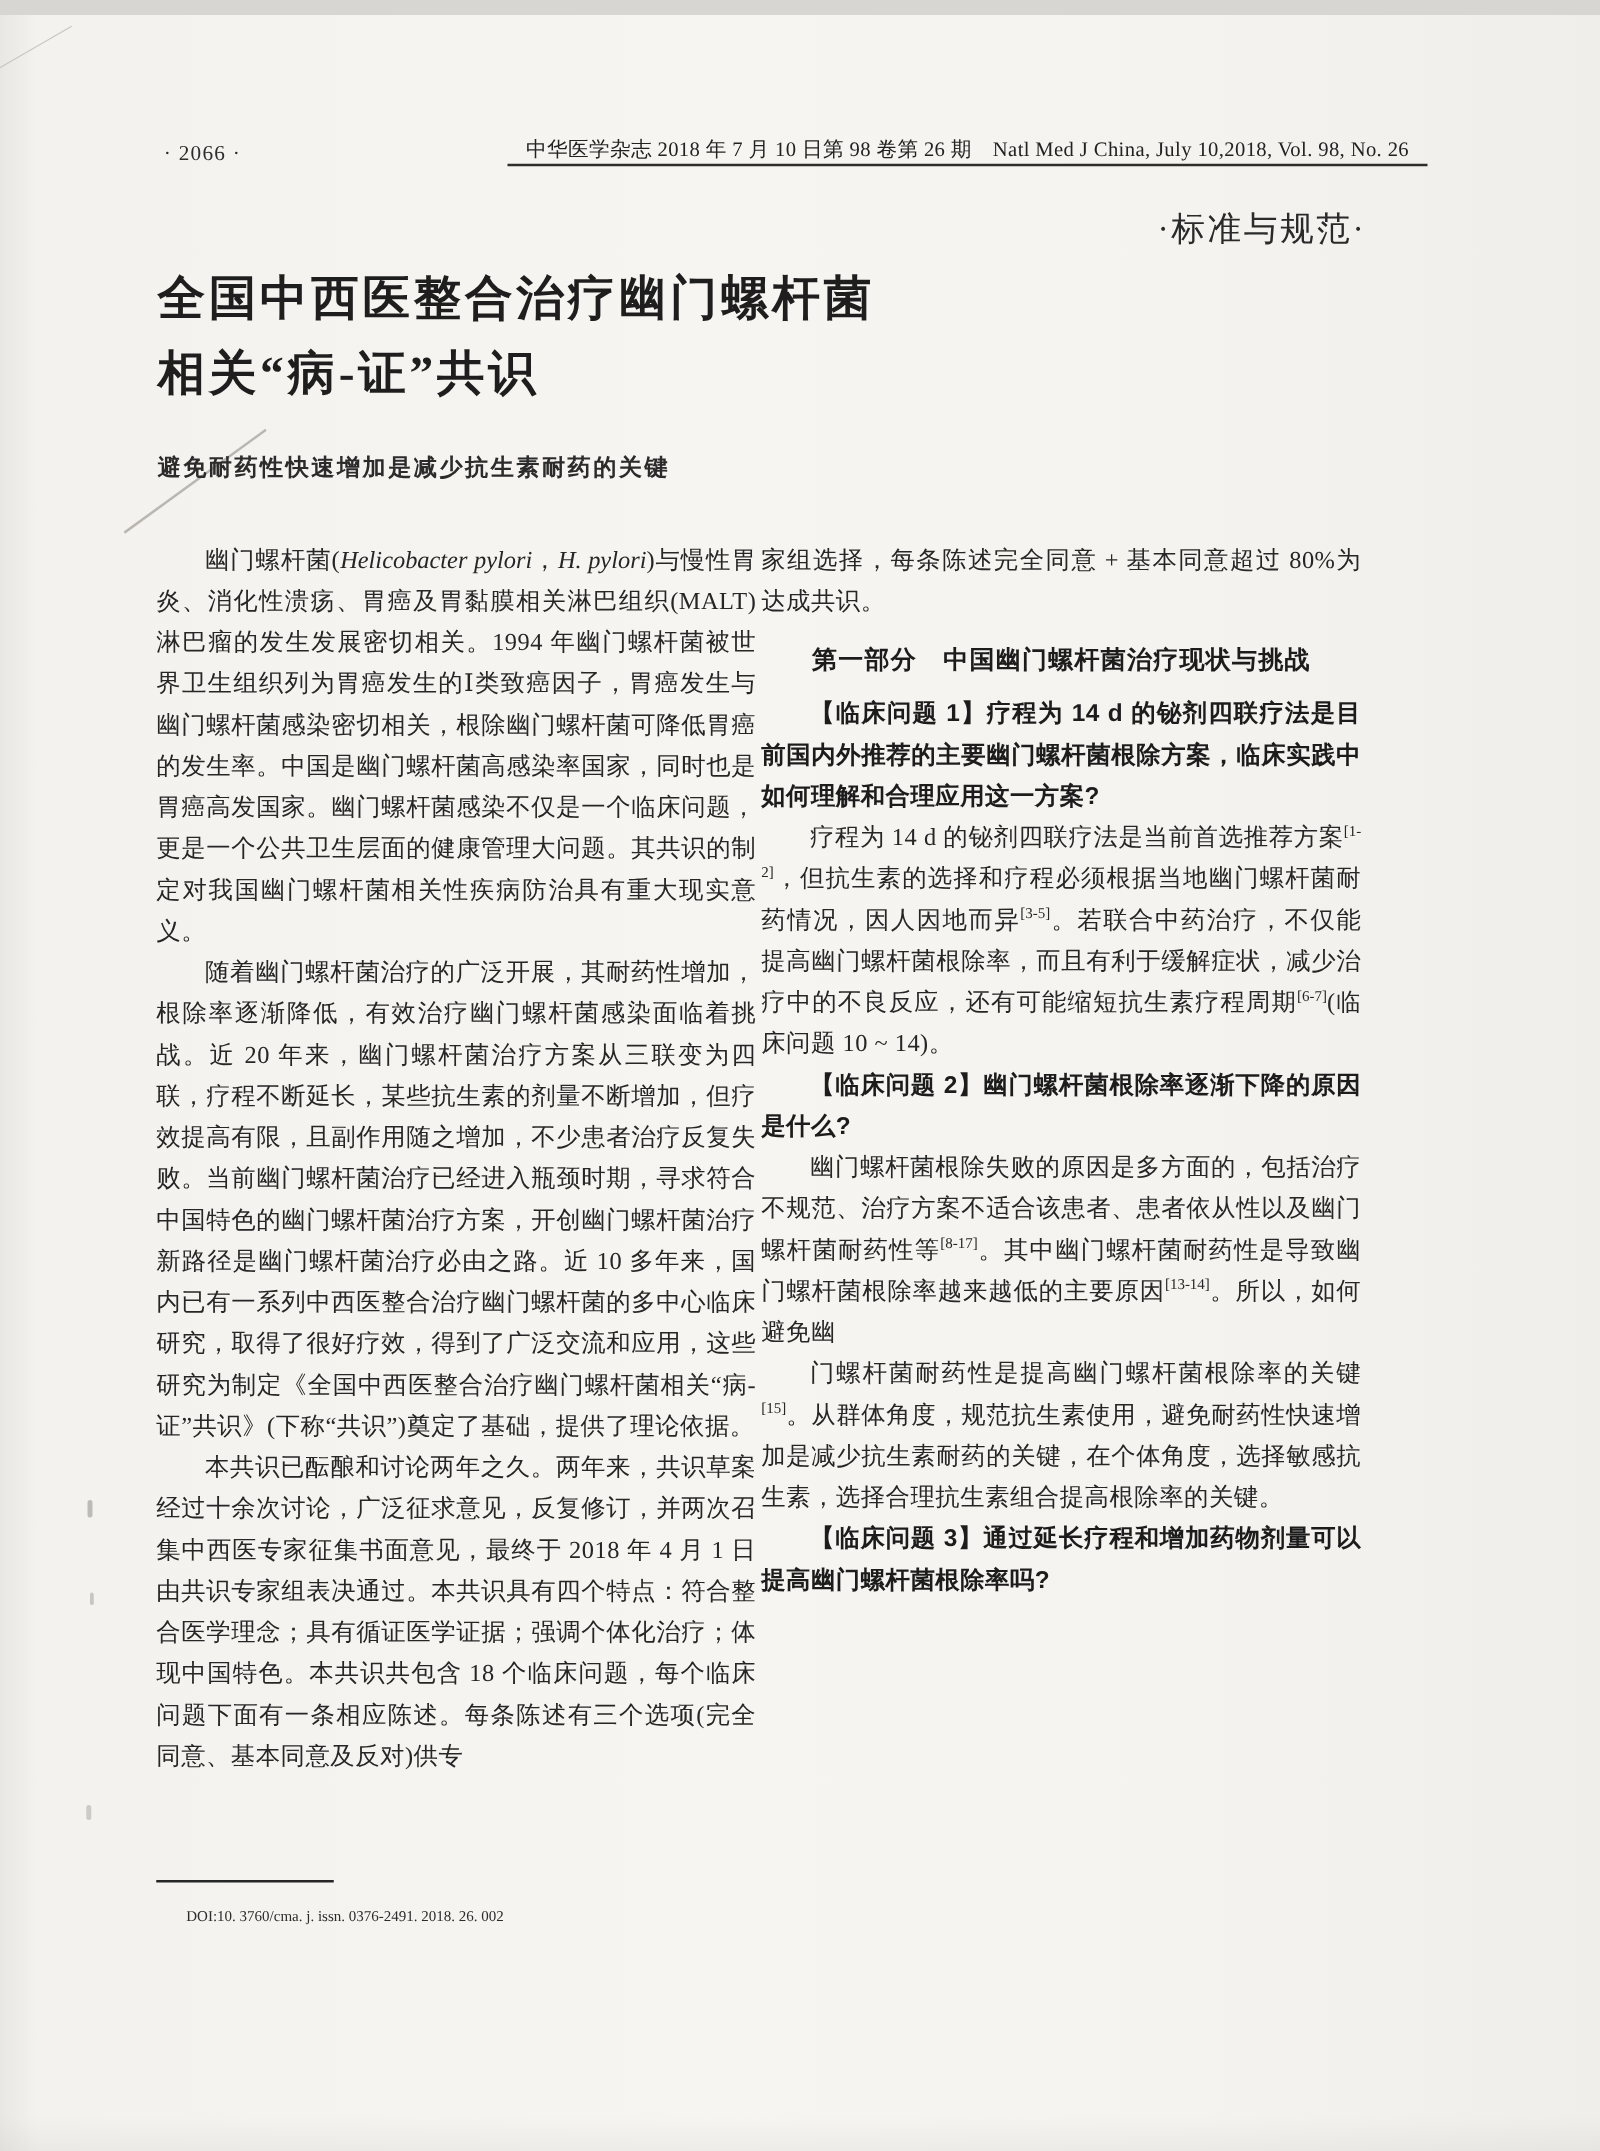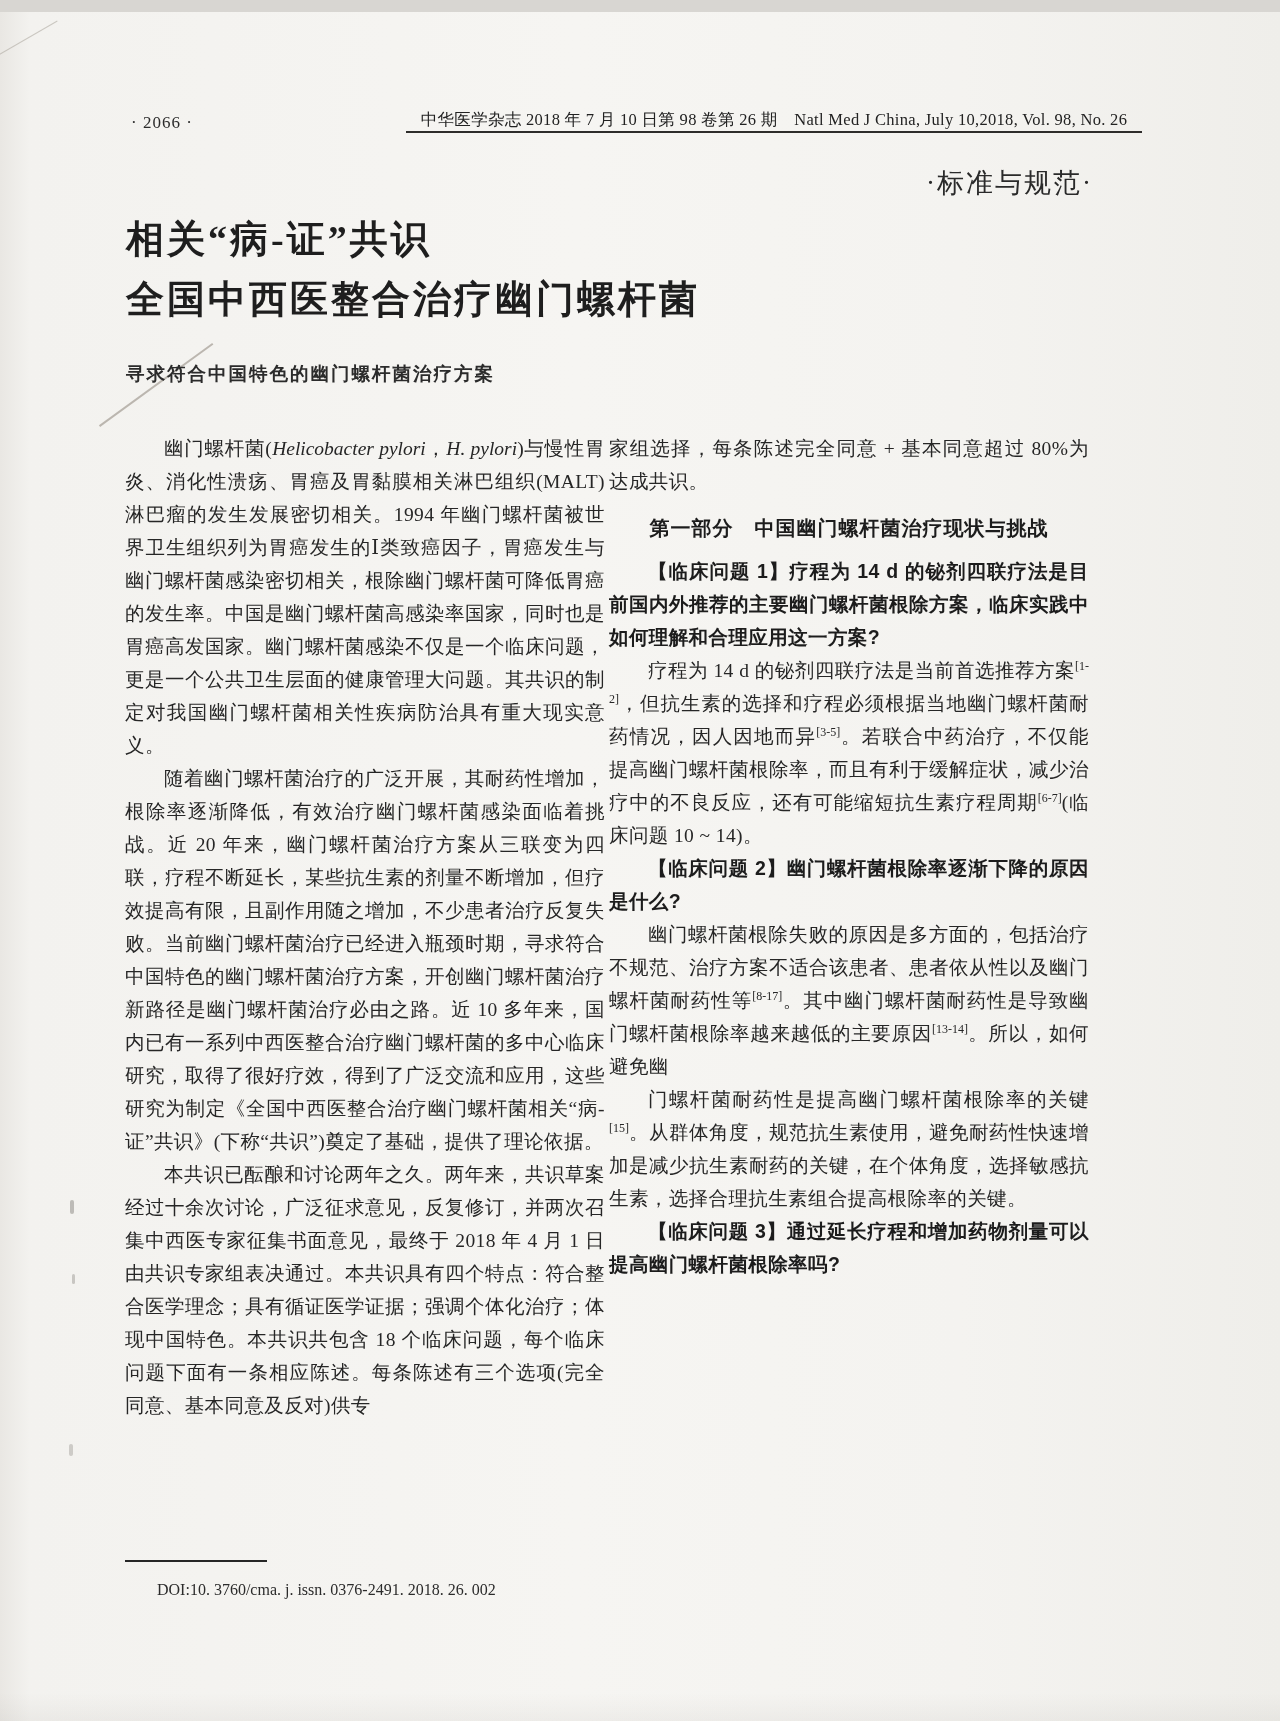--- a/index.html
+++ b/index.html
@@ -58,21 +58,21 @@
     margin:14px 0 10px;color:#1c1c1c;letter-spacing:1px;
   }
   .col p.question{
     font-family:"Liberation Sans","DejaVu Sans",sans-serif;
     font-weight:700;text-indent:2em;color:#1c1c1c;
   }
   .col i{font-style:italic;letter-spacing:0;}
   .col sup{font-size:12px;line-height:0;vertical-align:super;letter-spacing:0;}
 
   
-  .footnote{position:absolute;left:125px;top:1548px;width:486px;font-size:16px;line-height:27.5px;
+  .footnote{position:absolute;left:125px;top:1492px;width:486px;font-size:12px;line-height:27.5px;
             text-align:justify;color:#2b2b2b;}
   .footnote-rule{width:142px;height:0;border-top:2px solid #262626;margin:0 0 14px 0;}
   .footnote p{margin:0;text-indent:2em;}
 
   
   .artifact{position:absolute;pointer-events:none;}
   .artifact-diag{
     left:86px;top:372px;width:140px;height:1.5px;
     background:rgba(168,162,154,0.75);transform:rotate(-36deg);
   }
@@ -93,24 +93,24 @@
   <div class="artifact artifact-diag2"></div>
   <div class="artifact artifact-mark1"></div>
   <div class="artifact artifact-mark2"></div>
   <div class="artifact artifact-mark3"></div>
 
   <div class="page-number">· 2066 ·</div>
   <div class="journal-line">中华医学杂志 2018 年 7 月 10 日第 98 卷第 26 期　Natl Med J China, July 10,2018, Vol. 98, No. 26</div>
   <div class="column-label">·标准与规范·</div>
 
   <div class="article-title">
+    <div>全国中西医整合治疗幽门螺杆菌</div>
     <div>相关“病-证”共识</div>
-    <div>全国中西医整合治疗幽门螺杆菌</div>
   </div>
-  <div class="byline">寻求符合中国特色的幽门螺杆菌治疗方案</div>
+  <div class="byline">避免耐药性快速增加是减少抗生素耐药的关键</div>
 
   <div class="col col-left">
       <p class="body">幽门螺杆菌(<i>Helicobacter pylori</i>，<i>H. pylori</i>)与慢性胃炎、消化性溃疡、胃癌及胃黏膜相关淋巴组织(MALT)淋巴瘤的发生发展密切相关。1994 年幽门螺杆菌被世界卫生组织列为胃癌发生的Ⅰ类致癌因子，胃癌发生与幽门螺杆菌感染密切相关，根除幽门螺杆菌可降低胃癌的发生率。中国是幽门螺杆菌高感染率国家，同时也是胃癌高发国家。幽门螺杆菌感染不仅是一个临床问题，更是一个公共卫生层面的健康管理大问题。其共识的制定对我国幽门螺杆菌相关性疾病防治具有重大现实意义。</p>
       <p class="body">随着幽门螺杆菌治疗的广泛开展，其耐药性增加，根除率逐渐降低，有效治疗幽门螺杆菌感染面临着挑战。近 20 年来，幽门螺杆菌治疗方案从三联变为四联，疗程不断延长，某些抗生素的剂量不断增加，但疗效提高有限，且副作用随之增加，不少患者治疗反复失败。当前幽门螺杆菌治疗已经进入瓶颈时期，寻求符合中国特色的幽门螺杆菌治疗方案，开创幽门螺杆菌治疗新路径是幽门螺杆菌治疗必由之路。近 10 多年来，国内已有一系列中西医整合治疗幽门螺杆菌的多中心临床研究，取得了很好疗效，得到了广泛交流和应用，这些研究为制定《全国中西医整合治疗幽门螺杆菌相关“病-证”共识》(下称“共识”)奠定了基础，提供了理论依据。</p>
       <p class="body">本共识已酝酿和讨论两年之久。两年来，共识草案经过十余次讨论，广泛征求意见，反复修订，并两次召集中西医专家征集书面意见，最终于 2018 年 4 月 1 日由共识专家组表决通过。本共识具有四个特点：符合整合医学理念；具有循证医学证据；强调个体化治疗；体现中国特色。本共识共包含 18 个临床问题，每个临床问题下面有一条相应陈述。每条陈述有三个选项(完全同意、基本同意及反对)供专</p>
     </div>
   <div class="col col-right">
       <p class="cont">家组选择，每条陈述完全同意 + 基本同意超过 80%为达成共识。</p>
       <p class="section">第一部分　中国幽门螺杆菌治疗现状与挑战</p>
       <p class="question">【临床问题 1】疗程为 14 d 的铋剂四联疗法是目前国内外推荐的主要幽门螺杆菌根除方案，临床实践中如何理解和合理应用这一方案?</p>

